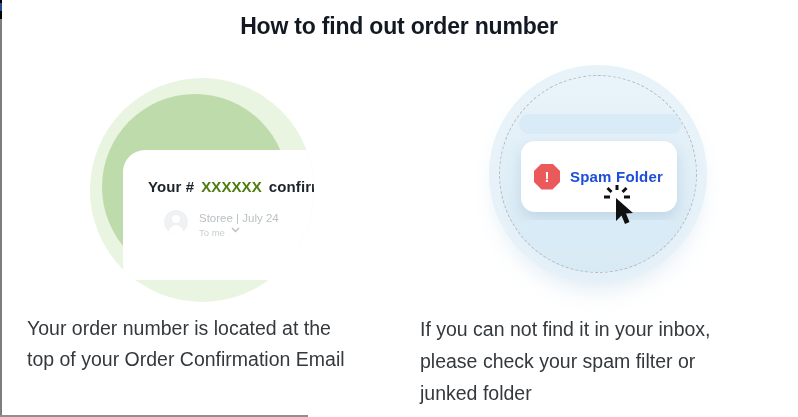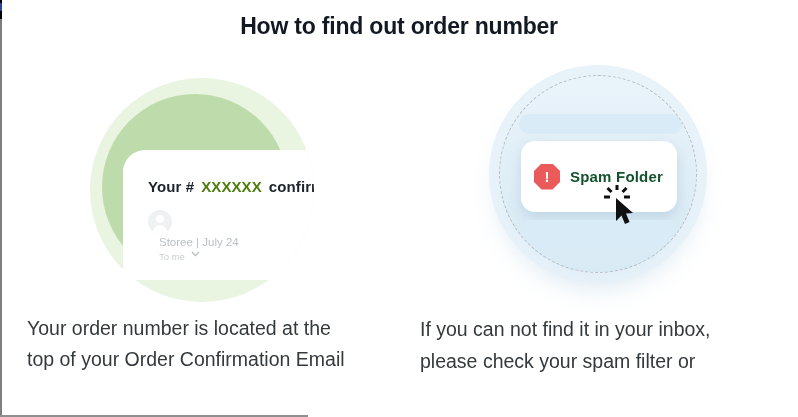--- a/index.html
+++ b/index.html
@@ -51,21 +51,21 @@
     width: 200px; height: 130px;
     background: #ffffff;
     border-radius: 22px 10px 10px 10px;
   }
   .order-line {
     position: absolute; left: 25px; top: 28px;
     font-size: 15px; font-weight: 700; color: #1d252c;
     white-space: nowrap; letter-spacing: 0.1px;
   }
   .order-number { color: #4d7c0f; margin: 0 7px; }
-  .sender-row { position: absolute; left: 25px; top: 60px; display: flex; flex-direction: column; }
+  .sender-row { position: absolute; left: 41px; top: 60px; display: flex; }
   .avatar {
     position: relative; width: 24px; height: 24px; border-radius: 50%;
     background: #f0f1f2; overflow: hidden; flex: 0 0 auto;
   }
   .avatar-head {
     position: absolute; top: 5px; left: 8px; width: 8px; height: 8px;
     border-radius: 50%; background: #ffffff;
   }
   .avatar-body {
     position: absolute; top: 15px; left: 4px; width: 16px; height: 10px;
@@ -100,21 +100,21 @@
   }
   .alert-octagon {
     width: 26px; height: 26px; flex: 0 0 auto;
     background: #ea5a5a;
     clip-path: polygon(29% 0%, 71% 0%, 100% 29%, 100% 71%, 71% 100%, 29% 100%, 0% 71%, 0% 29%);
     display: flex; align-items: center; justify-content: center;
     color: #ffffff; font-size: 15px; font-weight: 700;
   }
   .spam-label {
     margin-left: 10px; font-size: 15px; font-weight: 600;
-    color: #14532d; letter-spacing: 0.2px; white-space: nowrap;
+    color: #1d4ed8; letter-spacing: 0.2px; white-space: nowrap;
   }
   .cursor-click { position: absolute; left: 601px; top: 184px; }
 
   
   .caption {
     position: absolute; color: #34393d;
     font-size: 19.5px; line-height: 31px; font-weight: 400;
   }
   .caption div { white-space: nowrap; }
   .caption-left { left: 27px; top: 313px; }
@@ -176,15 +176,16 @@
     <path d="M15,14 L15,37 L20.5,31.5 L24,40 L28.5,38 L25,29.5 L32,29 Z" fill="#101010"></path>
   </svg>
 
   <div class="caption caption-left">
     <div>Your order number is located at the</div>
     <div>top of your Order Confirmation Email</div>
   </div>
   <div class="caption caption-right">
     <div>If you can not find it in your inbox,</div>
     <div>please check your spam filter or</div>
+    <div>junked folder</div>
   </div>
 
 </div>
 
 </body></html>

